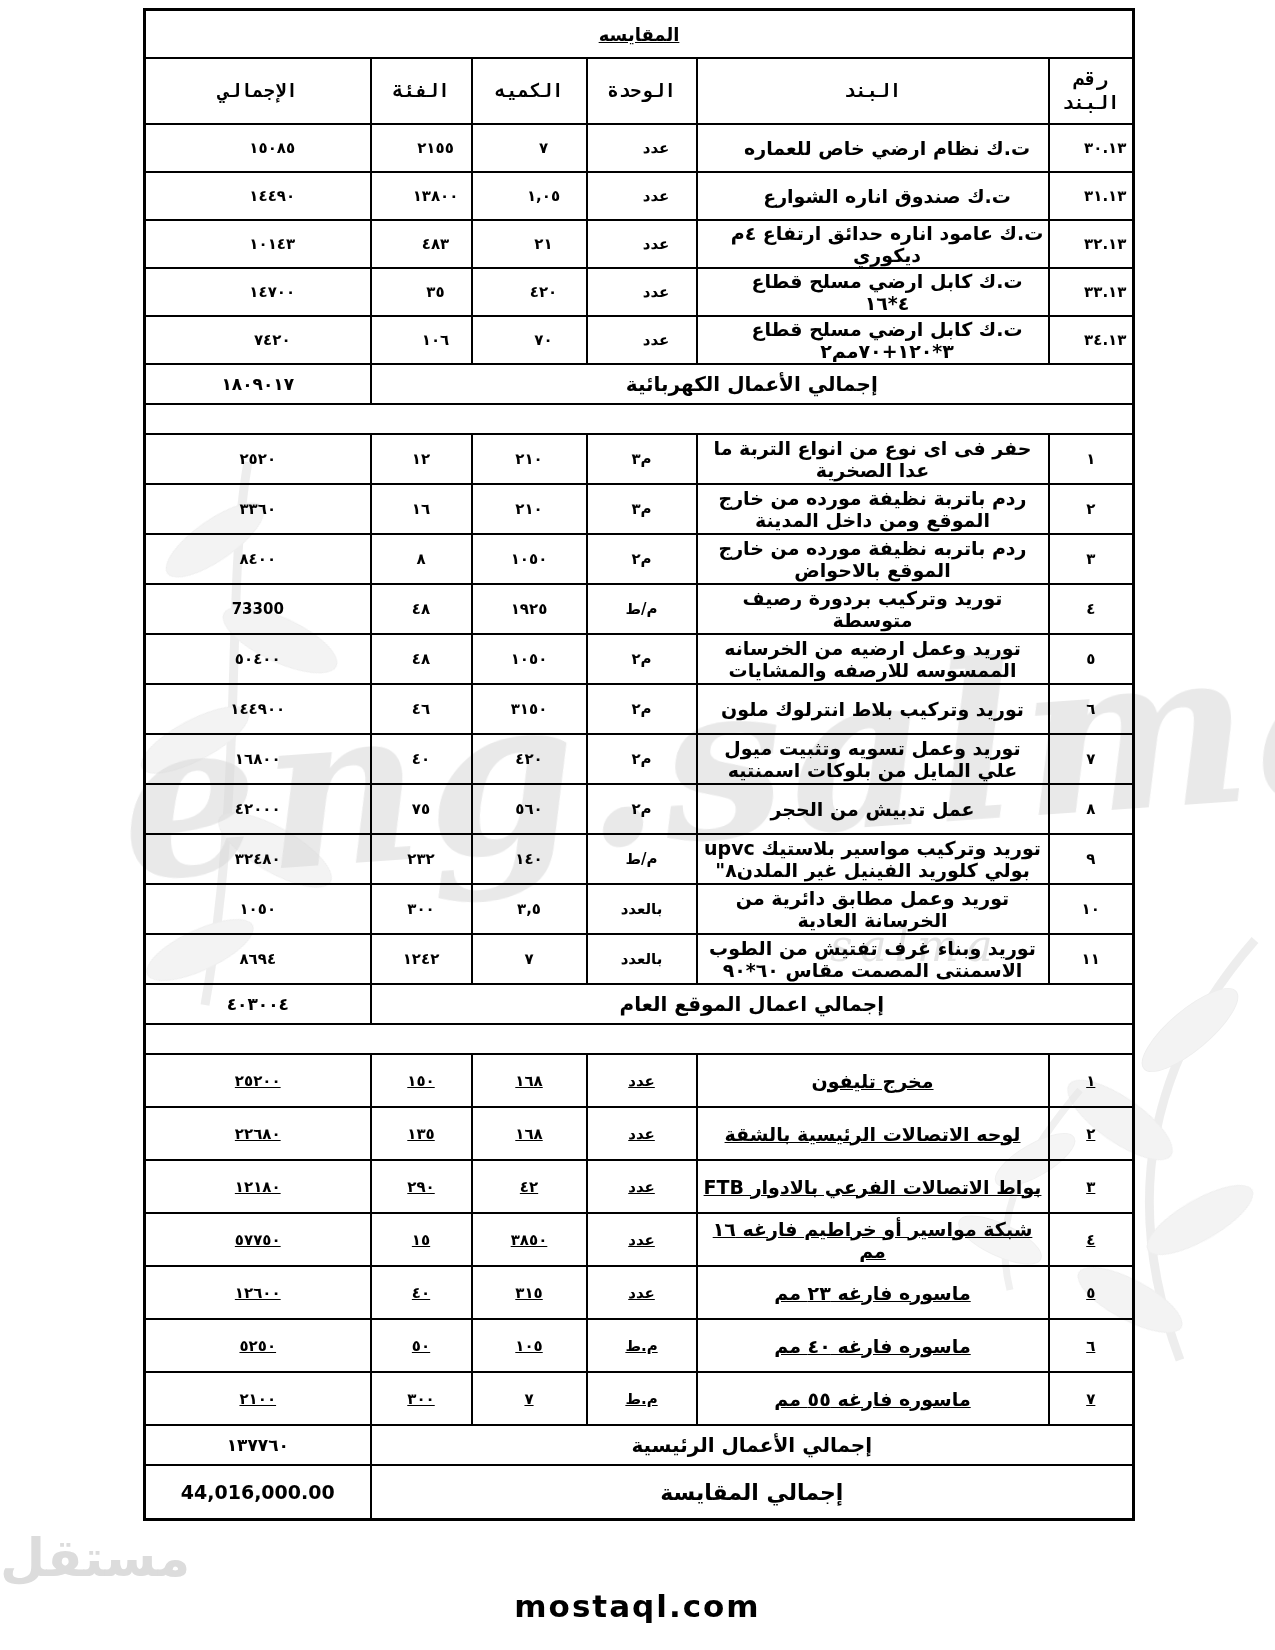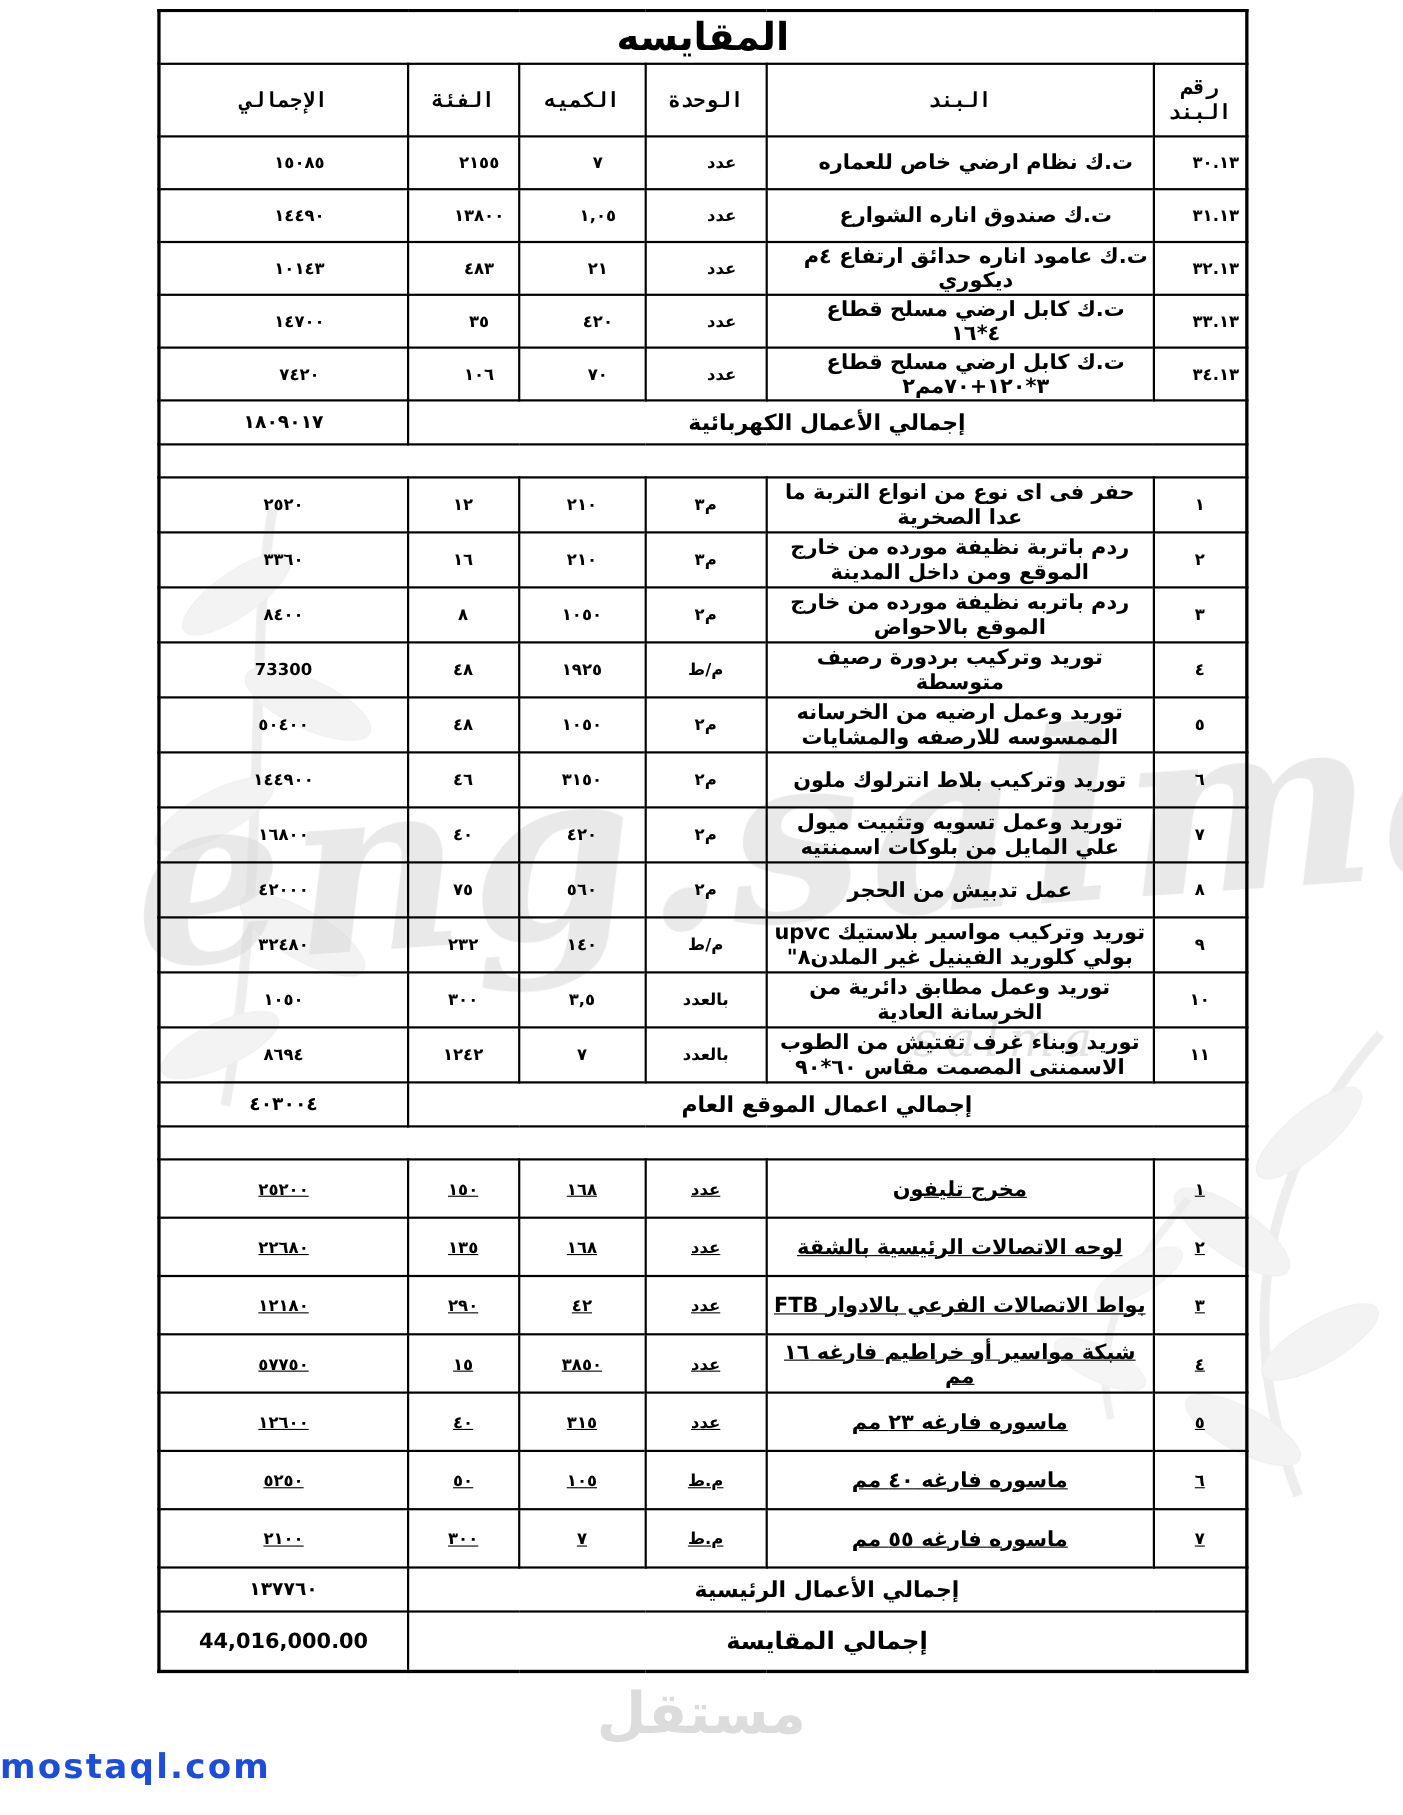--- a/index.html
+++ b/index.html
@@ -24,40 +24,40 @@
   
   table.sheet{
     position:absolute;left:143px;top:8px;width:989px;z-index:1;
     border-collapse:collapse;direction:rtl;table-layout:fixed;
     border:3px solid #000;
   }
   table.sheet td{
     border:2px solid #000;text-align:center;vertical-align:middle;
     font-weight:bold;padding:0 4px;overflow:hidden;background:transparent;
   }
-  td.title-cell{background:#dce6f1;font-size:35px;height:46px;border-bottom-width:3px;}
+  td.title-cell{background:#dce6f1;font-size:18px;height:46px;border-bottom-width:3px;text-decoration:underline;}
   td.head-cell{background:#d9d9d9;font-size:19px;height:64px;border-bottom-width:3px;font-family:Liberation Mono, monospace;}
   tr.row-elec td{height:46px;padding-left:33px;}
   tr.row-site td{height:48px;}
   tr.row-comm td{height:51px;text-decoration:underline;}
   td.num-cell{font-size:15px;}
   td.desc-cell{font-size:19px;margin-left:33px;}
   td.banner-cell{background:#000;color:#fff;font-size:21px;height:28px;}
   td.subtotal-label{background:#d9d9d9;font-size:20px;height:38px;margin-top:28px;}
   td.subtotal-value{background:#d9d9d9;font-size:17px;}
   td.grand-label{background:#ffff00;font-size:22px;height:52px;}
   td.grand-value{background:#ffff00;font-size:19px;direction:ltr;margin-top:24px;}
   
   .footer-logo{
-    position:absolute;left:0;width:100%;top:1528px;text-align:center;
+    position:absolute;left:0;width:100%;top:1528px;
     font-size:52px;font-weight:bold;color:#dcdcdc;z-index:0;
   }
   .footer-url{
-    position:absolute;left:0;width:100%;top:1588px;text-align:left;
-    font-size:31px;font-weight:bold;color:#1d4ed8;letter-spacing:2px;z-index:0;
+    position:absolute;left:0;width:100%;top:1588px;text-align:center;
+    font-size:31px;font-weight:bold;color:#000000;letter-spacing:2px;z-index:0;
   }
 </style>
 </head>
 <body>
 
 <div class="page">
 
   <div class="wm-layer">
     <svg width="1275" height="1650" viewBox="0 0 1275 1650">
 

